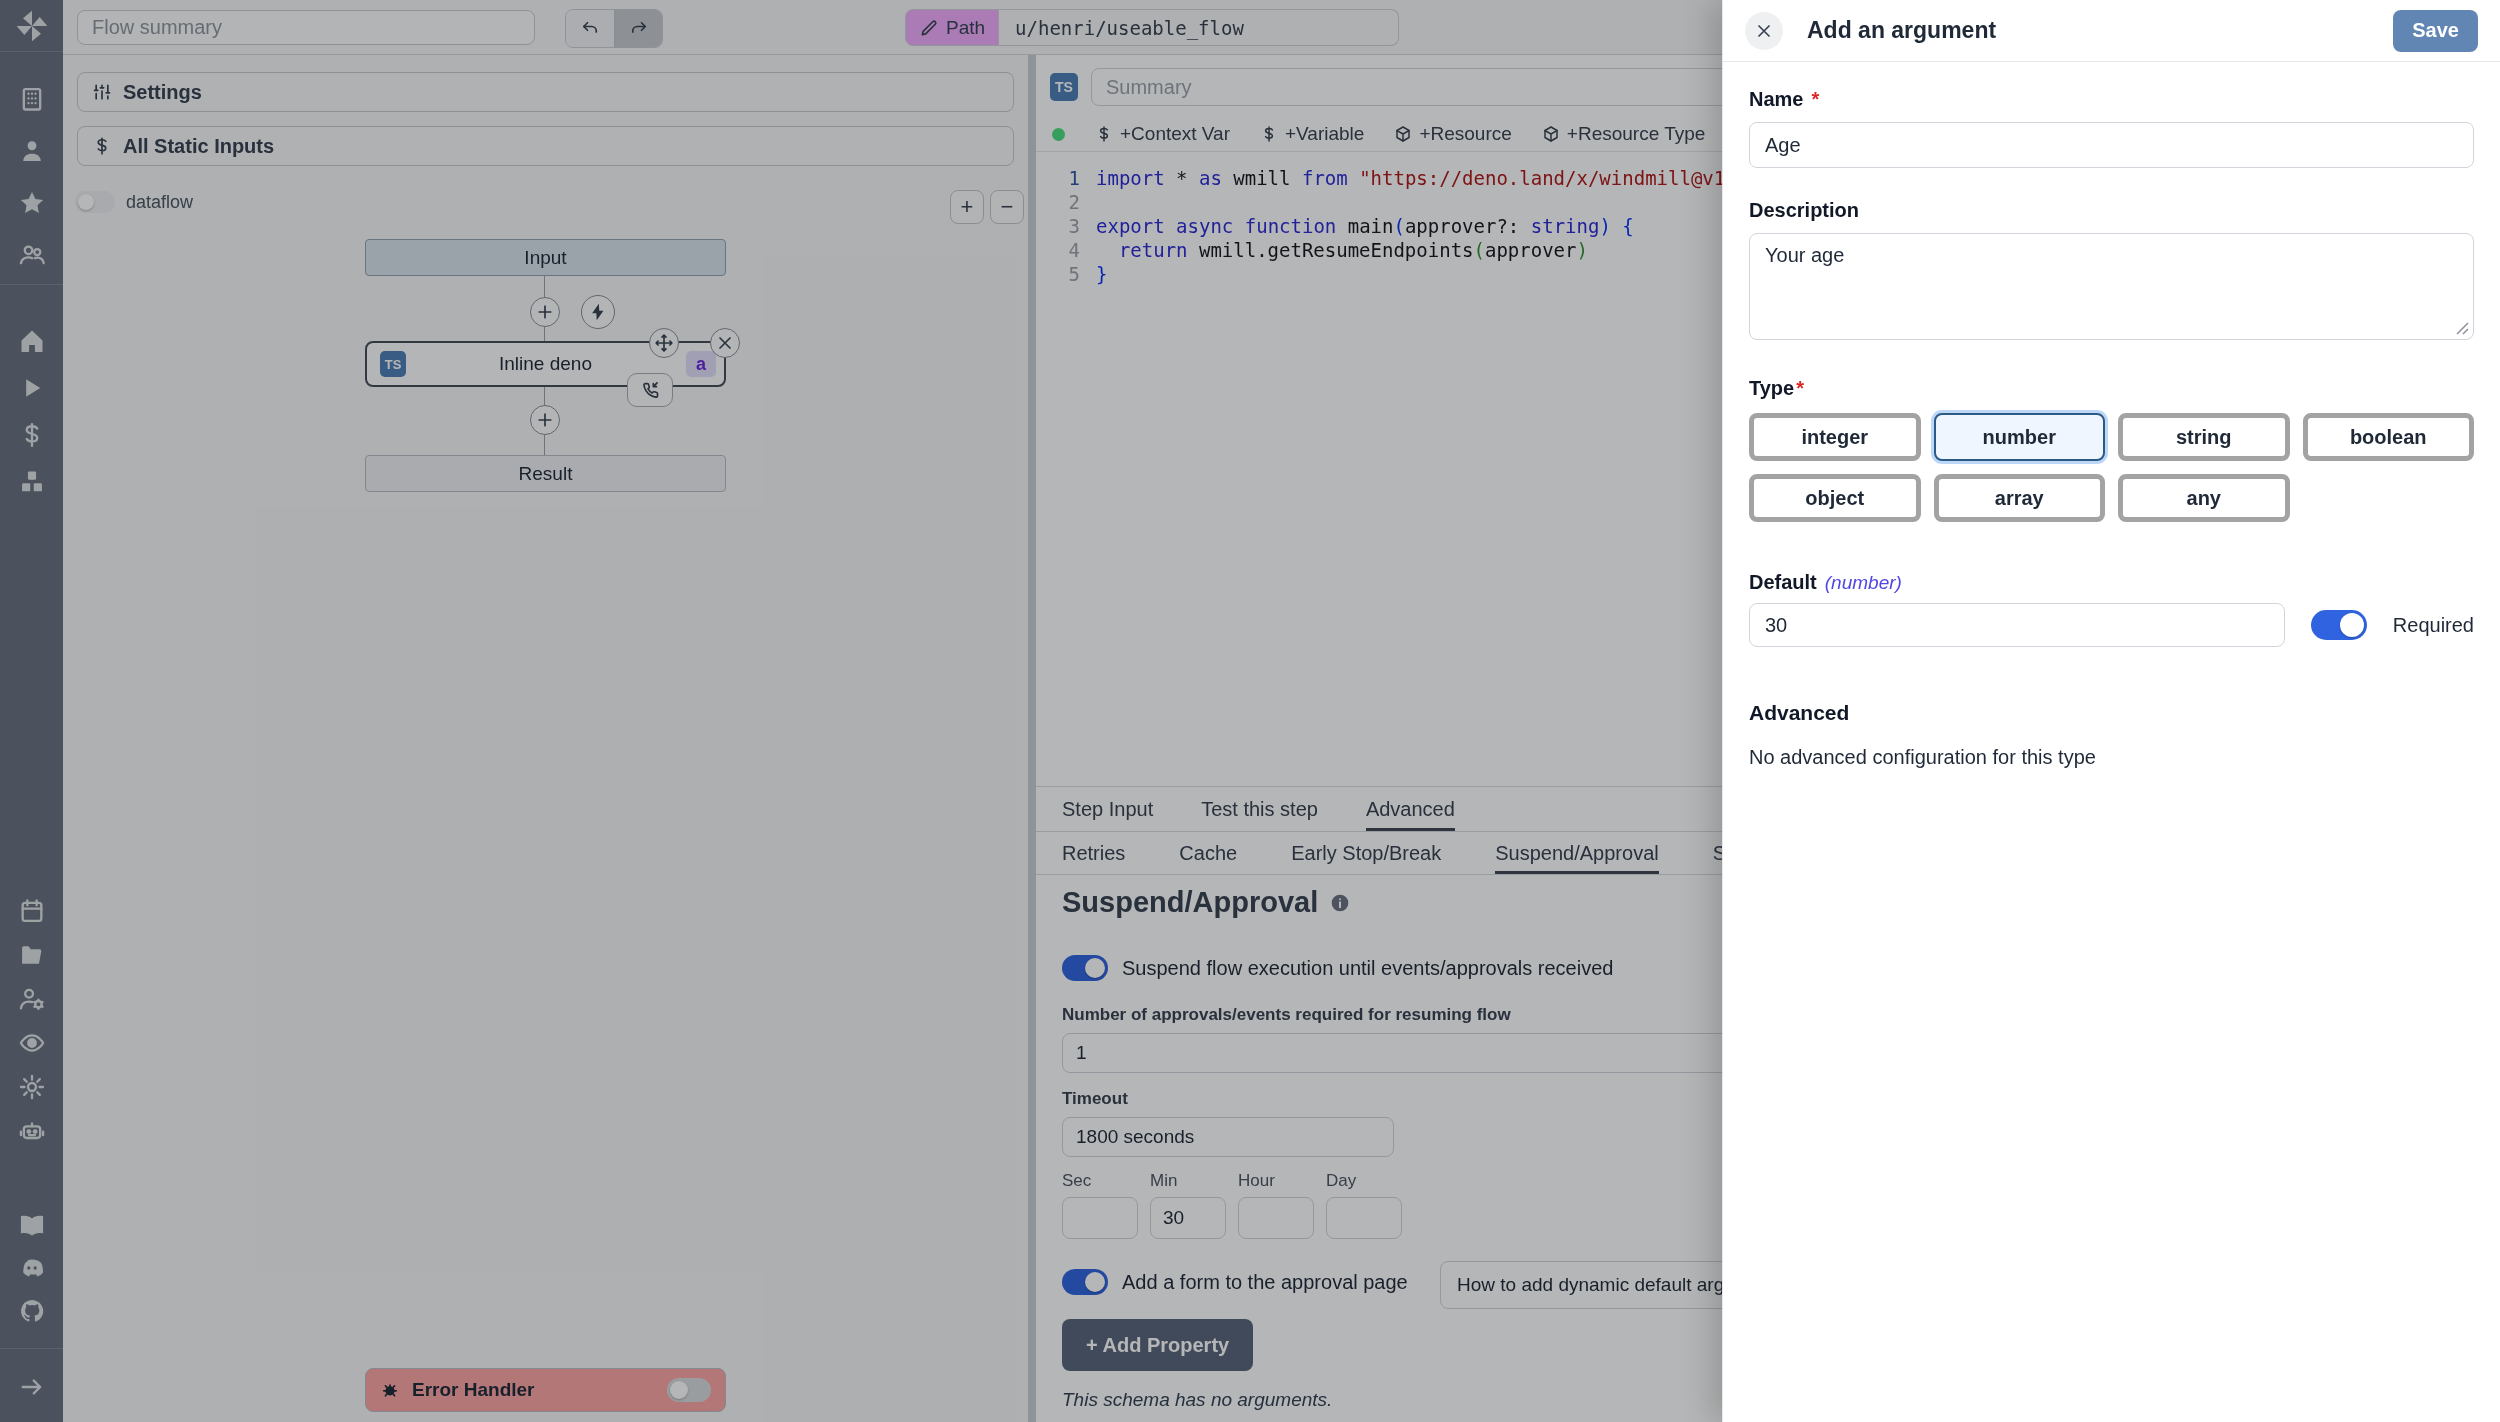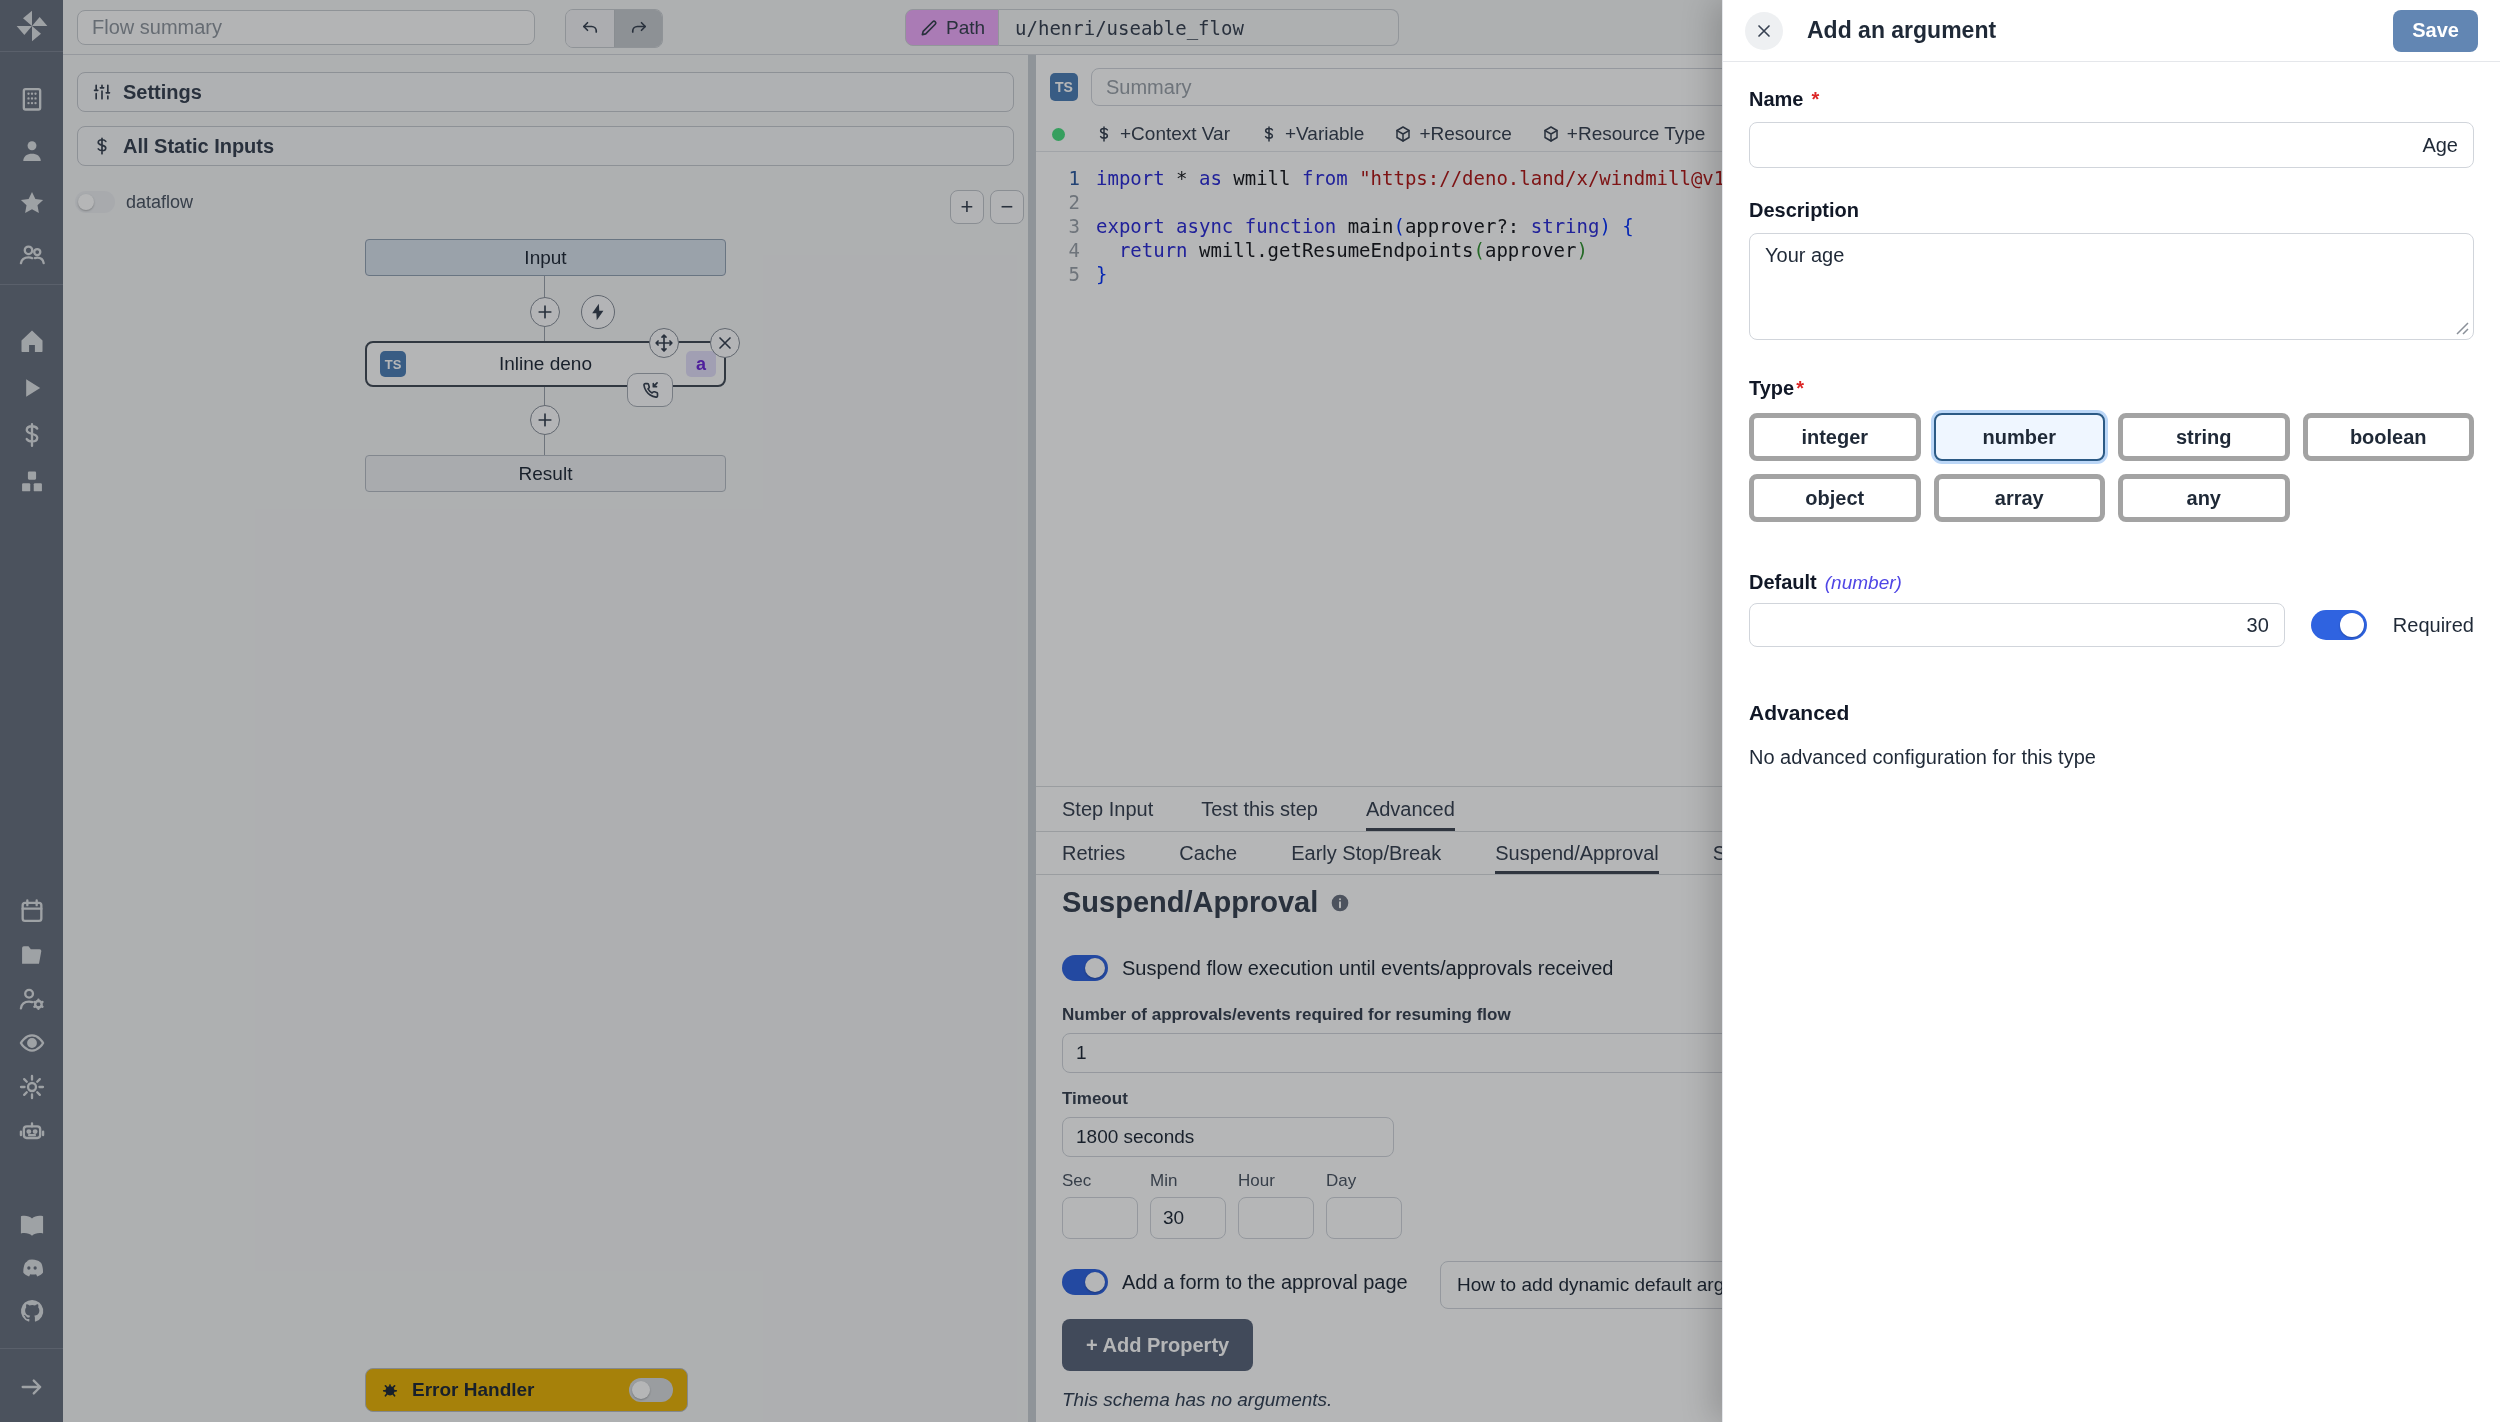--- a/index.html
+++ b/index.html
@@ -68,21 +68,21 @@
   .ts-badge { position:absolute; left:13px; top:50%; transform:translateY(-50%); width:26px; height:26px;
     border-radius:5px; background:#4d7fb7; color:#fff; font-size:13px; font-weight:bold;
     display:flex; align-items:center; justify-content:center; }
   .a-badge { position:absolute; right:8px; top:50%; transform:translateY(-50%); width:30px; height:26px;
     border-radius:5px; background:#e2dffa; color:#6d28d9; font-size:18px; font-weight:bold;
     display:flex; align-items:center; justify-content:center; }
   .phone-badge { position:absolute; left:260px; top:30px; width:46px; height:34px; background:#fdfdfe;
     border:1px solid #a6acb5; border-radius:10px; display:flex; align-items:center; justify-content:center;
     color:#374151; cursor:pointer; }
   .phone-badge svg { width:19px; height:19px; }
-  .error-box { position:absolute; left:302px; top:1313px; width:323px; height:44px; background:#eab308;
+  .error-box { position:absolute; left:302px; top:1313px; width:361px; height:44px; background:#fca5a5;
     border:1px solid #b9bec5; border-radius:8px; display:flex; align-items:center; gap:12px;
     padding:0 14px; font-size:19px; font-weight:bold; color:#1f2937; cursor:pointer; }
   .error-box svg { width:22px; height:22px; }
   .error-box .toggle { margin-left:auto; }
 
   .panel-divider { position:absolute; left:1028px; top:55px; width:8px; bottom:0; background:#c9ced4; z-index:4; }
 
   
   .editor-panel { position:absolute; left:1036px; top:55px; right:0; bottom:0; background:#fff; }
   .editor-top { display:flex; align-items:center; gap:13px; padding:12px 14px 10px; height:62px; }
@@ -159,21 +159,21 @@
   .close-btn { width:38px; height:38px; border-radius:50%; background:#eef0f2; display:flex;
     align-items:center; justify-content:center; color:#374151; cursor:pointer; }
   .close-btn svg { width:19px; height:19px; }
   .drawer-title { flex:1; font-size:23px; font-weight:bold; color:#1f2937; }
   .save-btn { height:42px; padding:0 19px; background:#6286b3; color:#fff; font-size:20px; font-weight:bold;
     border:none; border-radius:8px; cursor:pointer; font-family:inherit; }
   .drawer-body { padding:26px; }
   .dlabel { display:flex; align-items:baseline; gap:8px; font-size:20px; font-weight:bold; color:#111827; }
   .req-star { color:#dc2626; }
   .dinput { width:100%; height:46px; margin-top:11px; border:1px solid #d1d5db; border-radius:8px;
-    padding:12px 15px; font-size:20px; font-family:inherit; color:#1f2937;text-align:right; }
+    padding:12px 15px; font-size:20px; font-family:inherit; color:#1f2937; }
   .desc-label { margin-top:31px; }
   .dtextarea { position:relative; margin-top:11px; }
   .dtextarea textarea { width:100%; height:107px; border:1px solid #d1d5db; border-radius:8px;
     padding:10px 15px; font-size:20px; font-family:inherit; color:#1f2937; resize:none; display:block; }
   .resize-corner { position:absolute; right:5px; bottom:5px; width:13px; height:13px; pointer-events:none; }
   .type-label { margin-top:37px; gap:2px; }
   .type-grid { display:grid; grid-template-columns:repeat(4,1fr); gap:13px; margin-top:13px; }
   .type-btn { height:48px; border:5px solid #a3a3a3; border-radius:8px; background:#fff;
     font-size:20px; font-weight:bold; color:#1f2937; cursor:pointer; font-family:inherit; }
   .type-btn.selected { border:2px solid #2c5a85; background:#eff6ff; box-shadow:0 0 0 3px #bcd7f7; }

